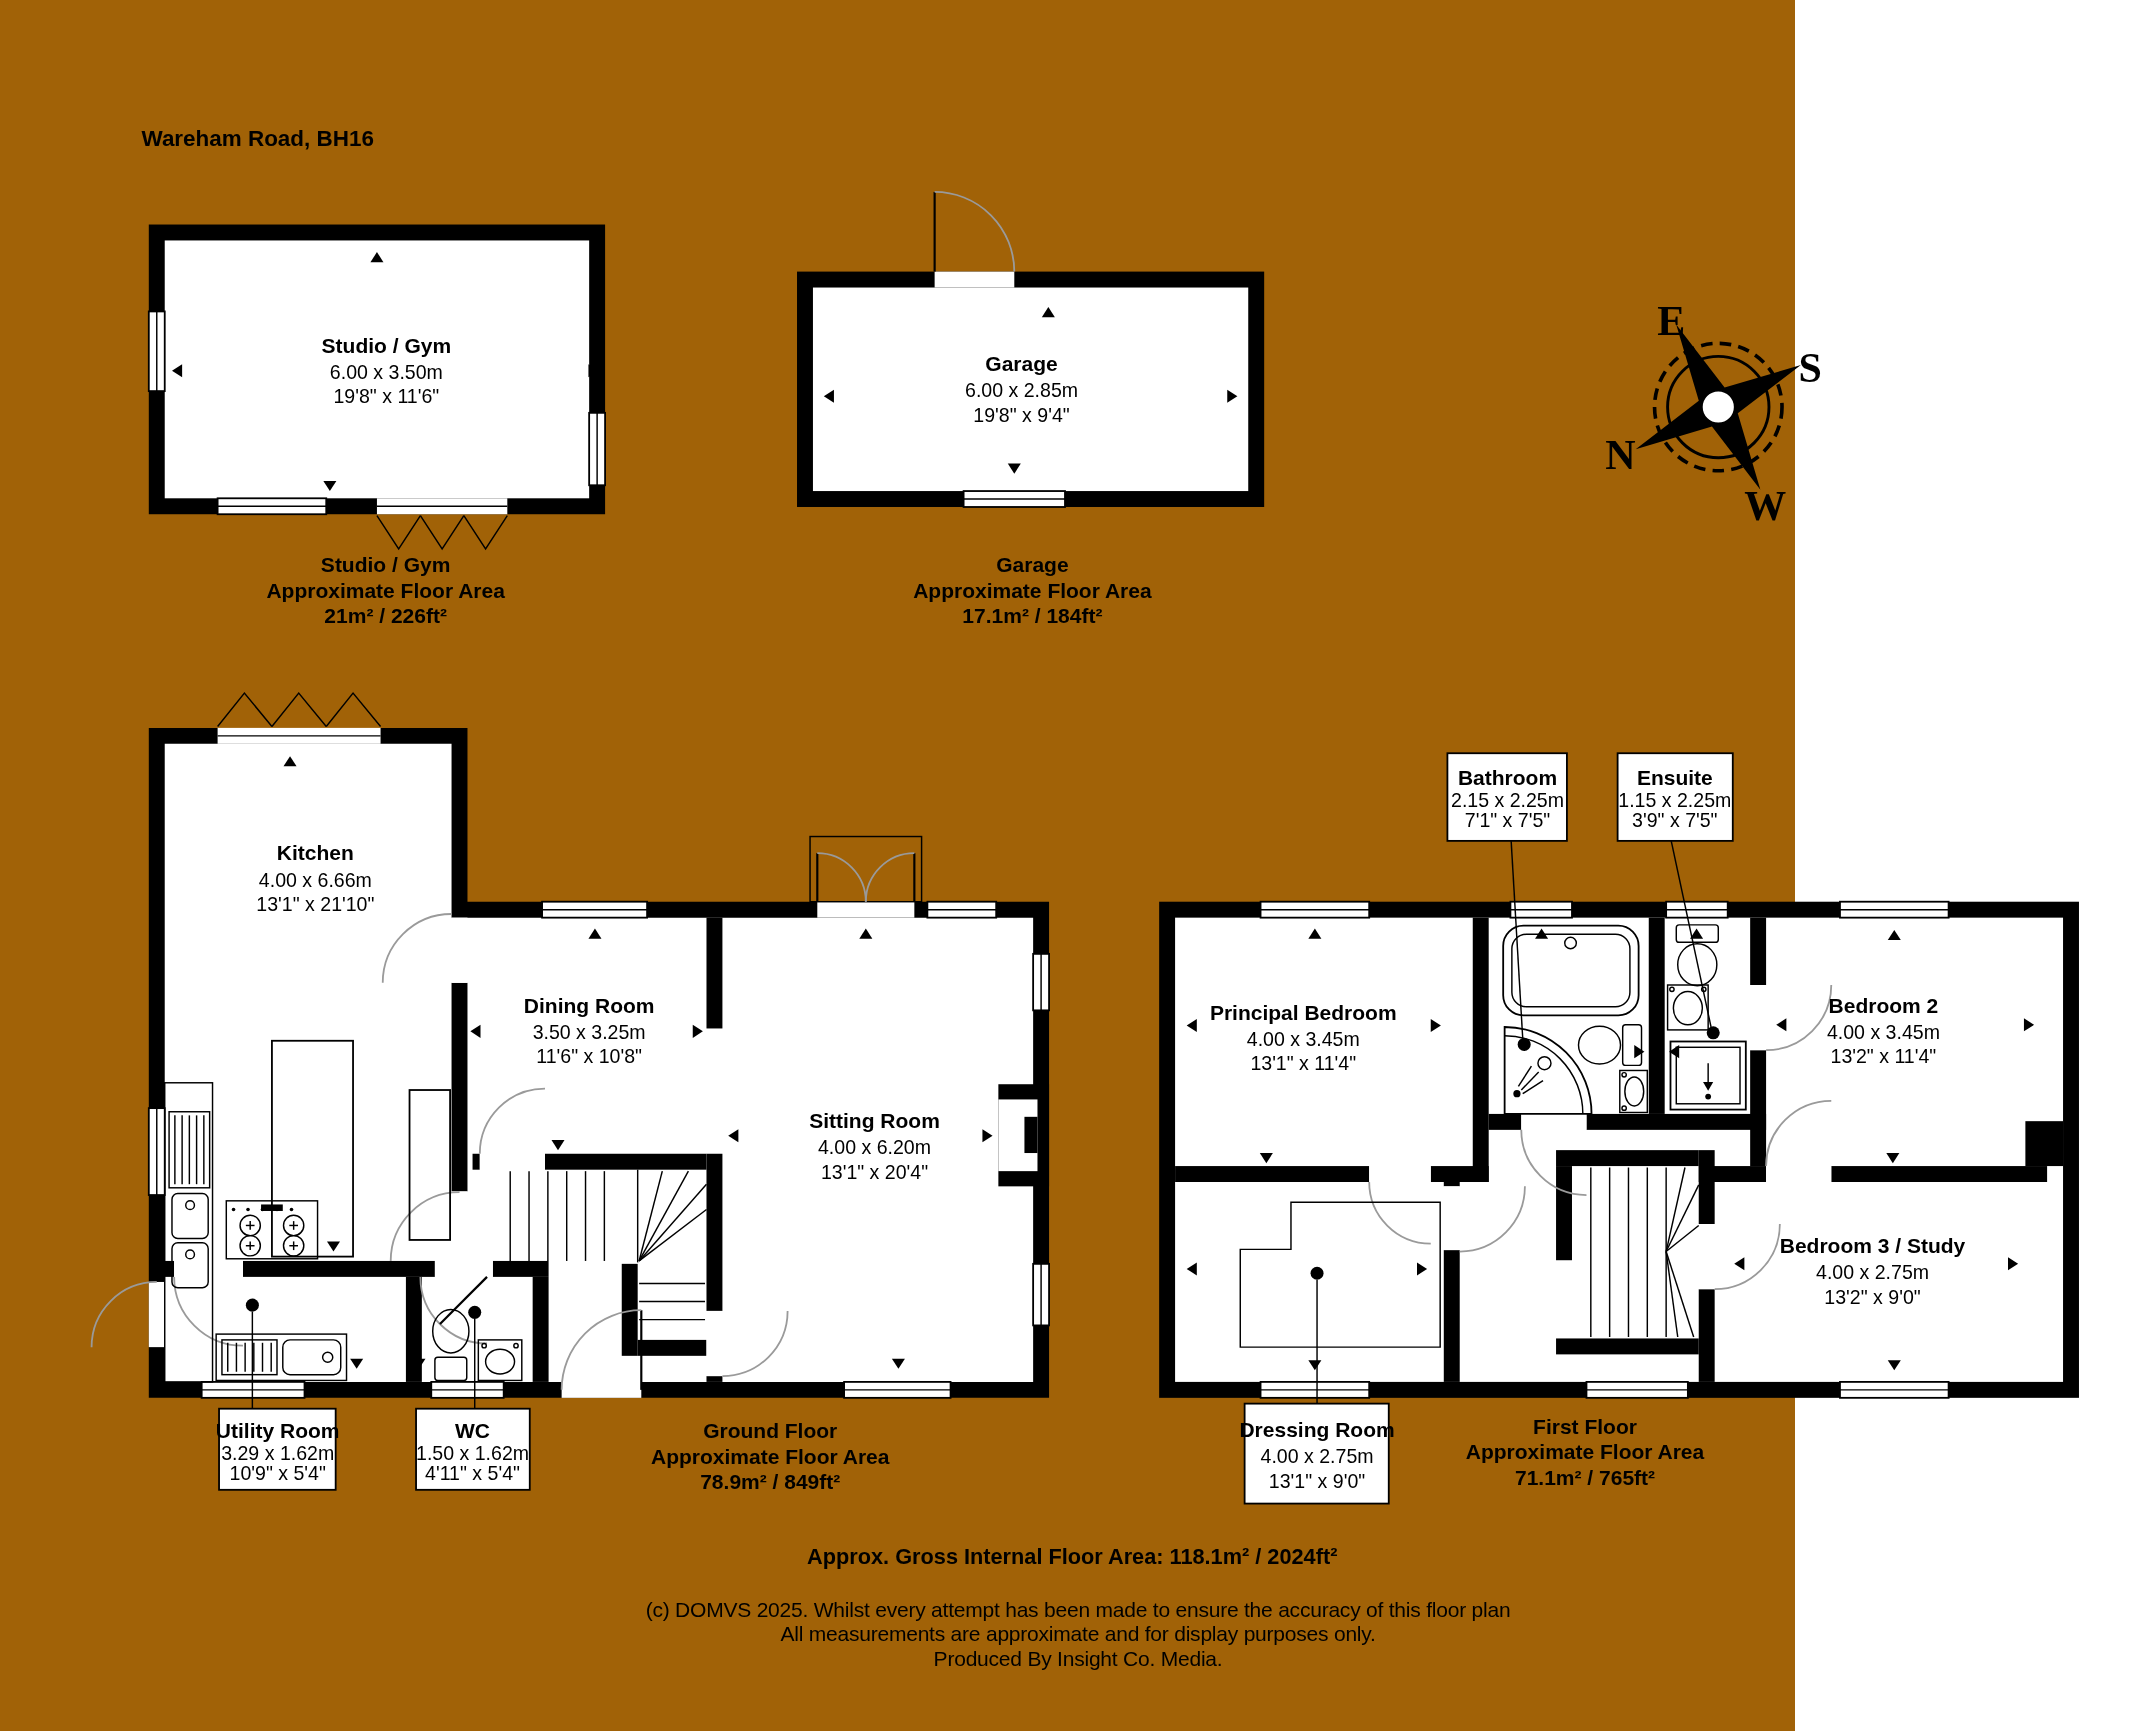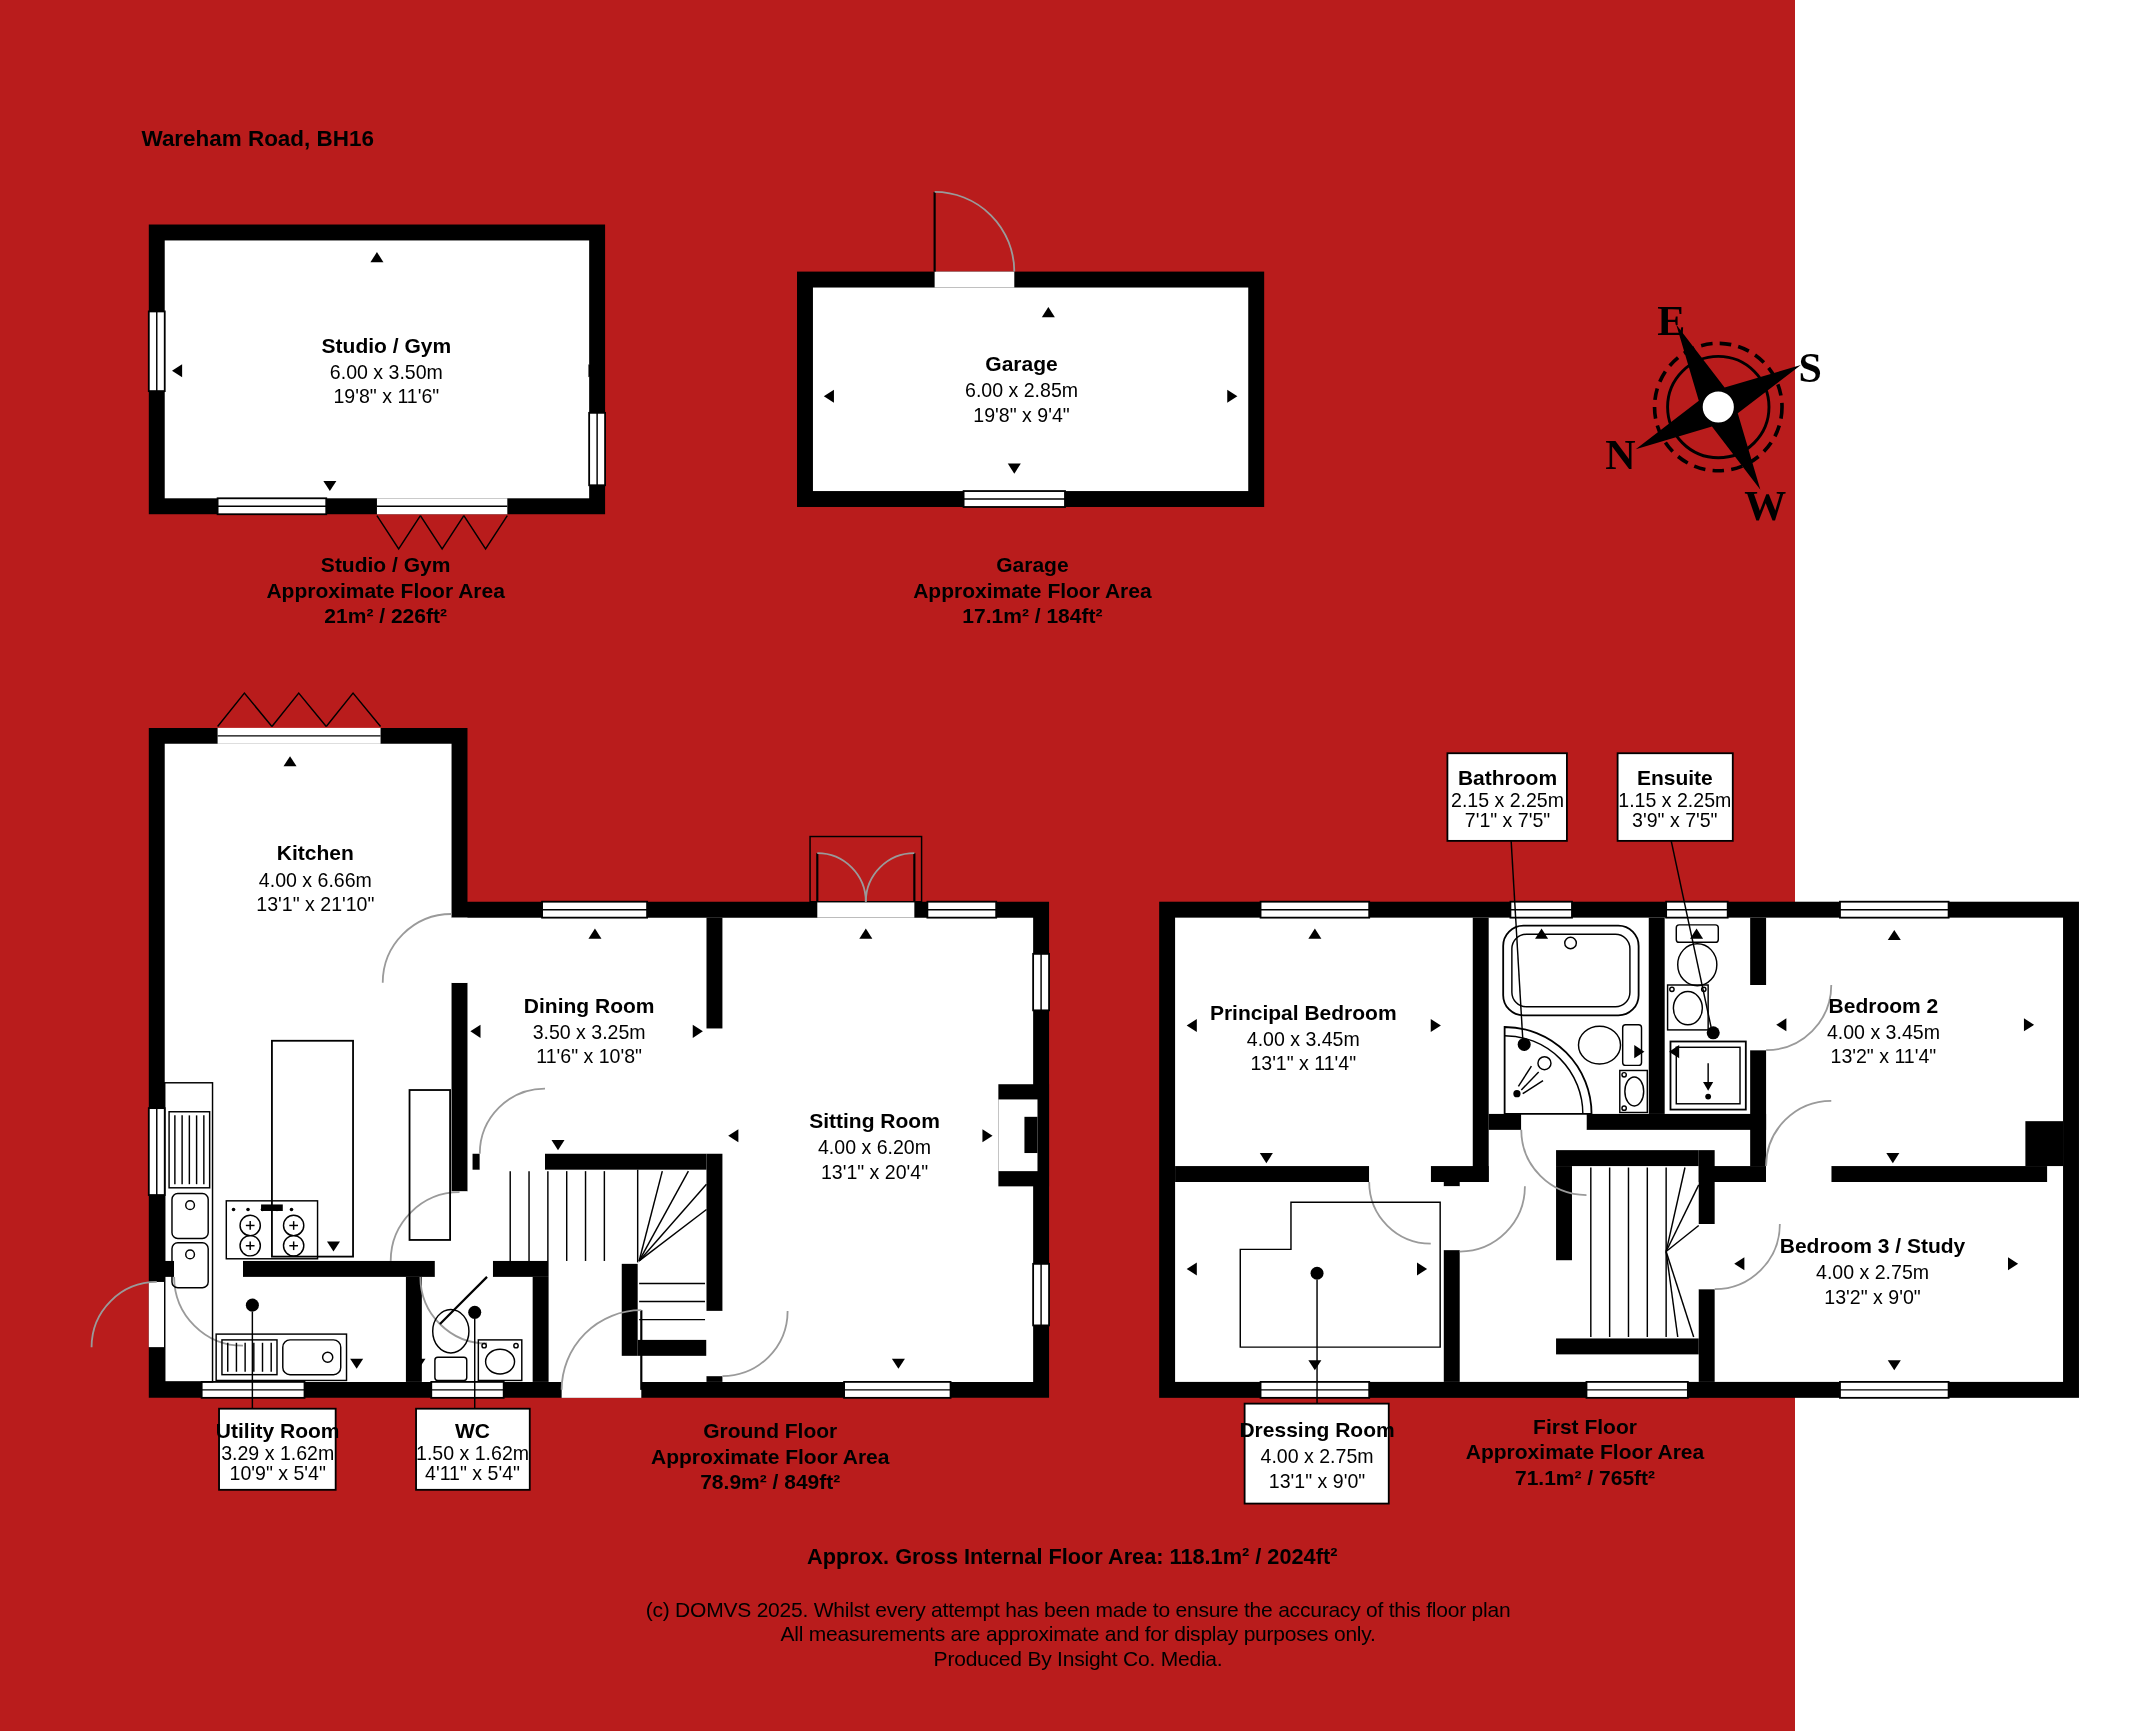--- a/index.html
+++ b/index.html
@@ -1,16 +1,16 @@
 <!DOCTYPE html>
 <html style="font-size:11.6px"><head>
 <meta charset="utf-8">
 <style>
   html,body{margin:0;padding:0;background:#fff;}
-  .page{width:1795px;height:1731px;position:relative;background:#b91c1c;}
+  .page{width:1795px;height:1731px;position:relative;background:#a16207;}
   svg{display:block;}
   .t-title{font-family:"Liberation Sans",sans-serif;font-weight:bold;font-size:31px;fill:#000;text-anchor:start;}
   .t-b{font-family:"Liberation Sans",sans-serif;font-weight:bold;font-size:29px;fill:#000;text-anchor:middle;}
   .t-r{font-family:"Liberation Sans",sans-serif;font-weight:normal;font-size:27px;fill:#000;text-anchor:middle;}
   .t-cap{font-family:"Liberation Sans",sans-serif;font-weight:bold;font-size:29px;fill:#000;text-anchor:middle;}
   .t-foot-b{font-family:"Liberation Sans",sans-serif;font-weight:bold;font-size:30px;fill:#000;text-anchor:middle;}
   .t-foot{font-family:"Liberation Sans",sans-serif;font-weight:normal;font-size:29px;fill:#000;text-anchor:middle;letter-spacing:-0.3px;}
   .t-compass{font-family:"Liberation Serif",serif;font-weight:bold;font-size:58px;fill:#000;text-anchor:middle;}
   .wall{fill:#000;stroke:none;}
   .inner{fill:#fff;stroke:none;}

